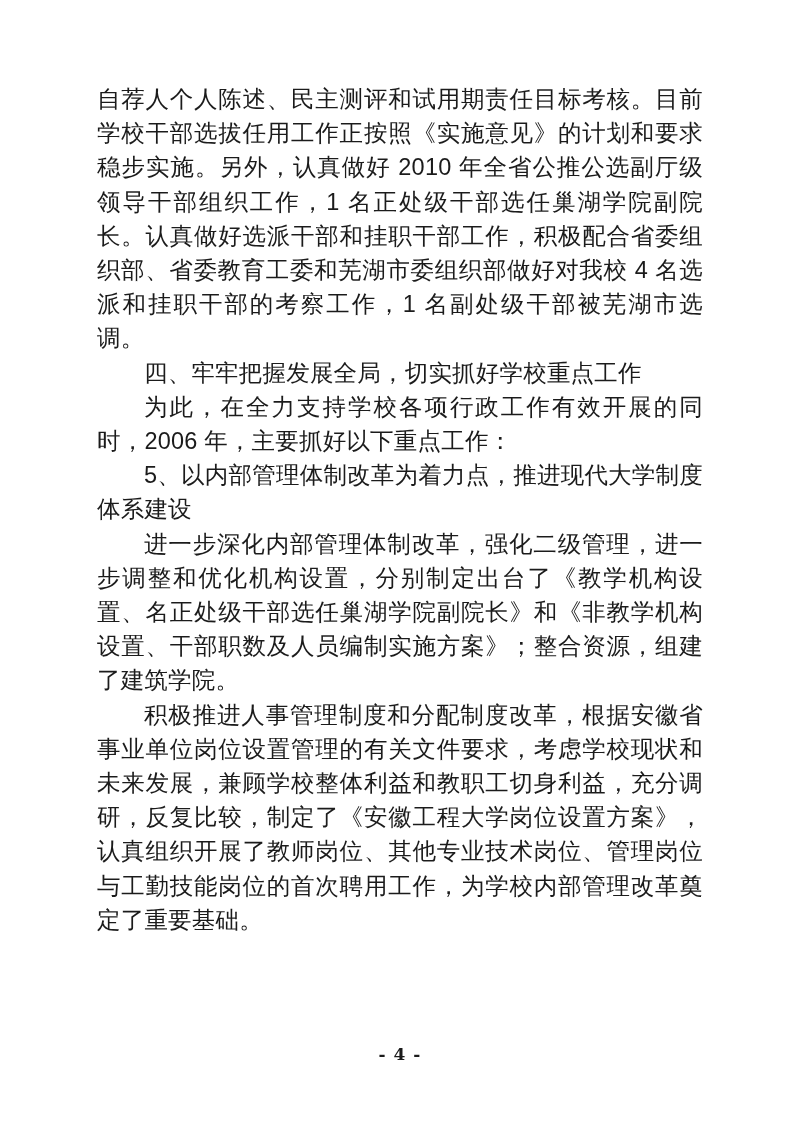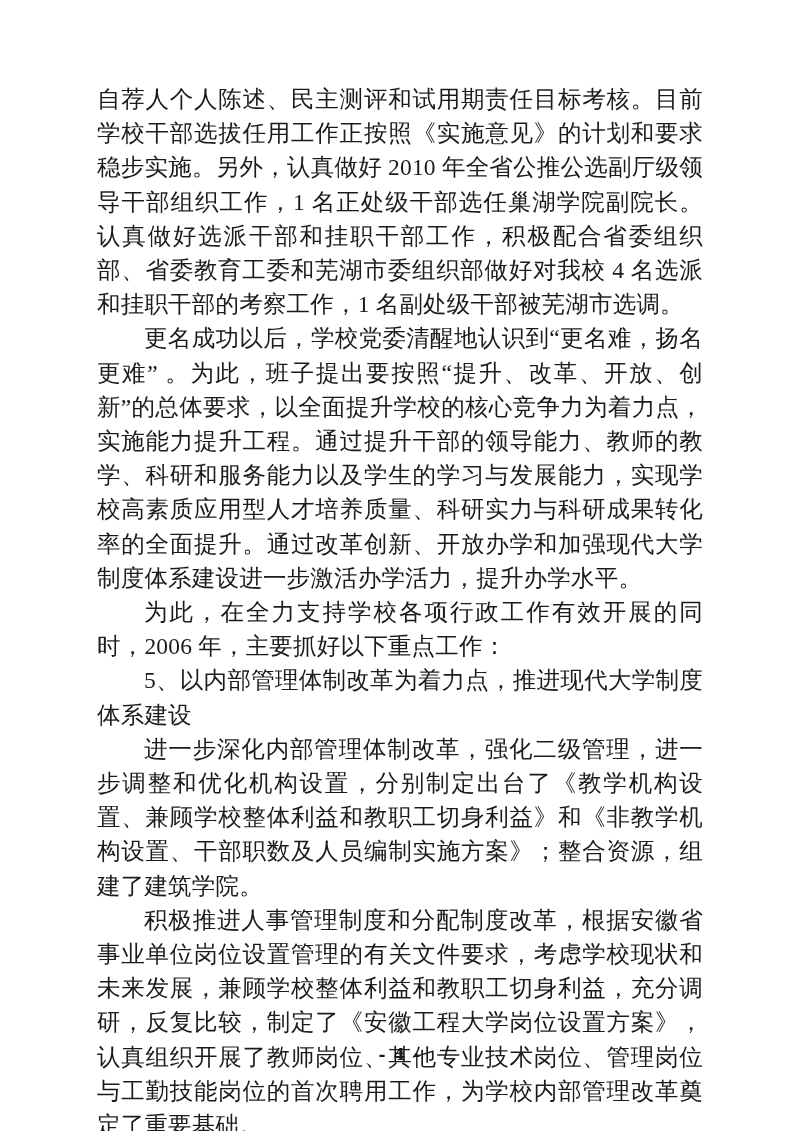--- a/index.html
+++ b/index.html
@@ -25,21 +25,21 @@
     width: 606px;
   }
   .para {
     margin: 0;
     font-size: 23.5px;
     line-height: 34.2px;
     color: #1b1b1b;
     text-align: justify;
     text-justify: inter-ideograph;
     letter-spacing: 0.2px;
-    font-family: Liberation Serif, serif;
+    font-family: Liberation Sans, sans-serif;
     white-space: normal;
     word-break: break-all;
   }
   .para.indent {
     text-indent: 2em;
   }
   .page-number {
     position: absolute;
     left: 0;
     top: 1044px;
@@ -52,23 +52,23 @@
     letter-spacing: 1px;
   }
 </style>
 </head>
 <body>
 
 <div class="page">
 
   <div class="doc-body">
     <p class="para">自荐人个人陈述、民主测评和试用期责任目标考核。目前学校干部选拔任用工作正按照《实施意见》的计划和要求稳步实施。另外，认真做好 2010 年全省公推公选副厅级领导干部组织工作，1 名正处级干部选任巢湖学院副院长。认真做好选派干部和挂职干部工作，积极配合省委组织部、省委教育工委和芜湖市委组织部做好对我校 4 名选派和挂职干部的考察工作，1 名副处级干部被芜湖市选调。</p>
-    <p class="para indent">更名成功以后，学校党委清醒地认识到“更名难，扬名更难” 。为此，班子提出要按照“提升、改革、开放、创新”的总体要求，以全面提升学校的核心竞争力为着力点，实施能力提升工程。通过提升干部的领导能力、教师的教学、科研和服务能力以及学生的学习与发展能力，实现学校高素质应用型人才培养质量、科研实力与科研成果转化率的全面提升。通过改革创新、开放办学和加强现代大学制度体系建设进一步激活办学活力，提升办学水平。</p>
+    <p class="para indent">四、牢牢把握发展全局，切实抓好学校重点工作</p>
     <p class="para indent">为此，在全力支持学校各项行政工作有效开展的同时，2006 年，主要抓好以下重点工作：</p>
     <p class="para indent">5、以内部管理体制改革为着力点，推进现代大学制度体系建设</p>
-    <p class="para indent">进一步深化内部管理体制改革，强化二级管理，进一步调整和优化机构设置，分别制定出台了《教学机构设置、兼顾学校整体利益和教职工切身利益》和《非教学机构设置、干部职数及人员编制实施方案》；整合资源，组建了建筑学院。</p>
+    <p class="para indent">进一步深化内部管理体制改革，强化二级管理，进一步调整和优化机构设置，分别制定出台了《教学机构设置、名正处级干部选任巢湖学院副院长》和《非教学机构设置、干部职数及人员编制实施方案》；整合资源，组建了建筑学院。</p>
     <p class="para indent">积极推进人事管理制度和分配制度改革，根据安徽省事业单位岗位设置管理的有关文件要求，考虑学校现状和未来发展，兼顾学校整体利益和教职工切身利益，充分调研，反复比较，制定了《安徽工程大学岗位设置方案》，认真组织开展了教师岗位、其他专业技术岗位、管理岗位与工勤技能岗位的首次聘用工作，为学校内部管理改革奠定了重要基础。</p>
 
   </div>
 
   <div class="page-number">- 4 -</div>
 
 </div>
 
 </body></html>

